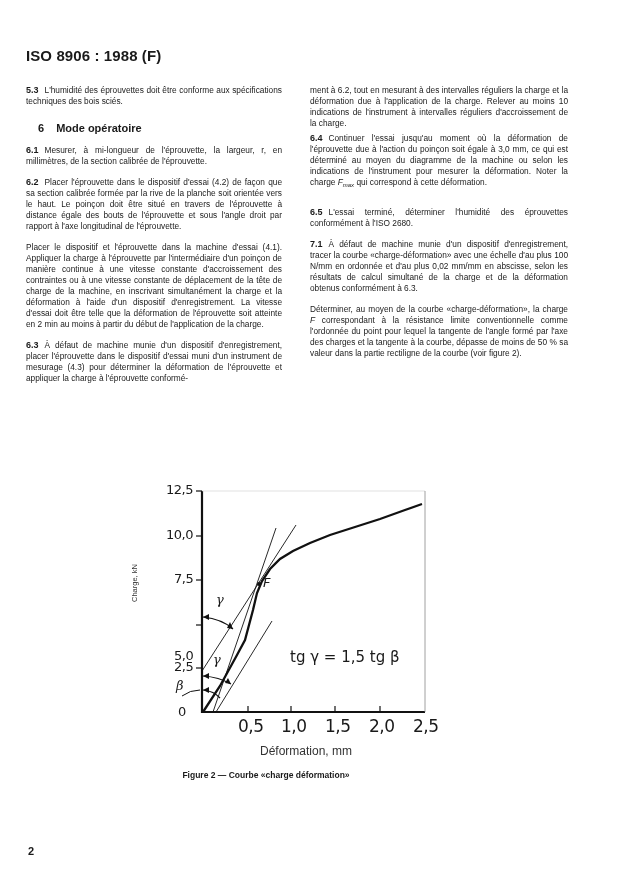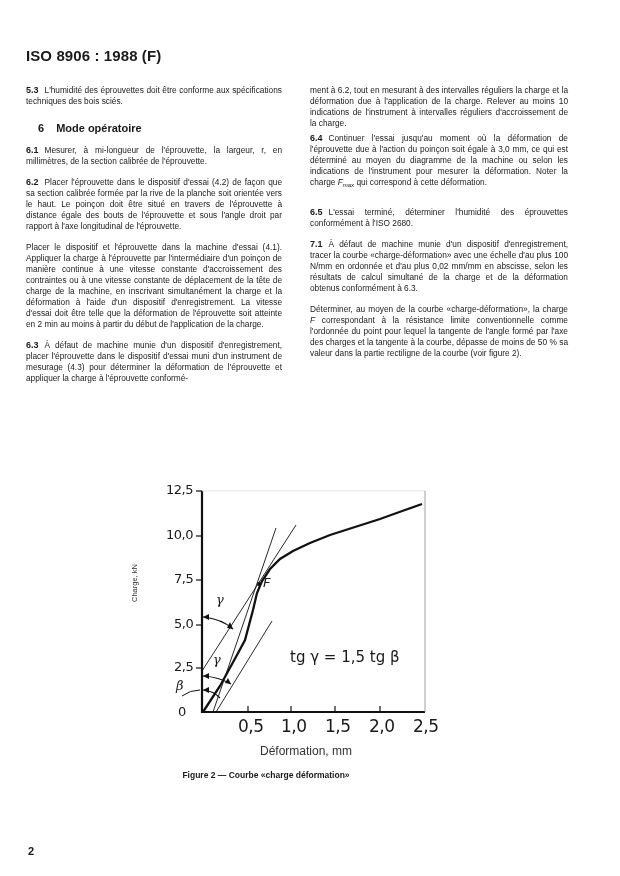--- a/index.html
+++ b/index.html
@@ -107,21 +107,21 @@
     <path d="M203,690 Q214,691 220,698" fill="none" stroke="#111" stroke-width="1.2"></path>
     <polygon points="203,690 209,687 209,693" fill="#111"></polygon>
     <path d="M182,696 Q190,690 200,690" fill="none" stroke="#111" stroke-width="1"></path>
 
     <circle cx="259" cy="584" r="2" fill="#111"></circle>
   </svg>
 
   <span class="ytick" style="left:166px;top:482px">12,5</span>
   <span class="ytick" style="left:166px;top:527px">10,0</span>
   <span class="ytick" style="left:174px;top:571px">7,5</span>
-  <span class="ytick" style="left:174px;top:616px">5,0</span>
+  <span class="ytick" style="left:174px;top:648px">5,0</span>
   <span class="ytick" style="left:174px;top:659px">2,5</span>
   <span class="ytick" style="left:178px;top:704px">0</span>
 
   <span class="xtick" style="left:238px;top:716px">0,5</span>
   <span class="xtick" style="left:281px;top:716px">1,0</span>
   <span class="xtick" style="left:325px;top:716px">1,5</span>
   <span class="xtick" style="left:369px;top:716px">2,0</span>
   <span class="xtick" style="left:413px;top:716px">2,5</span>
 
   <span class="ylabel">Charge, kN</span>

